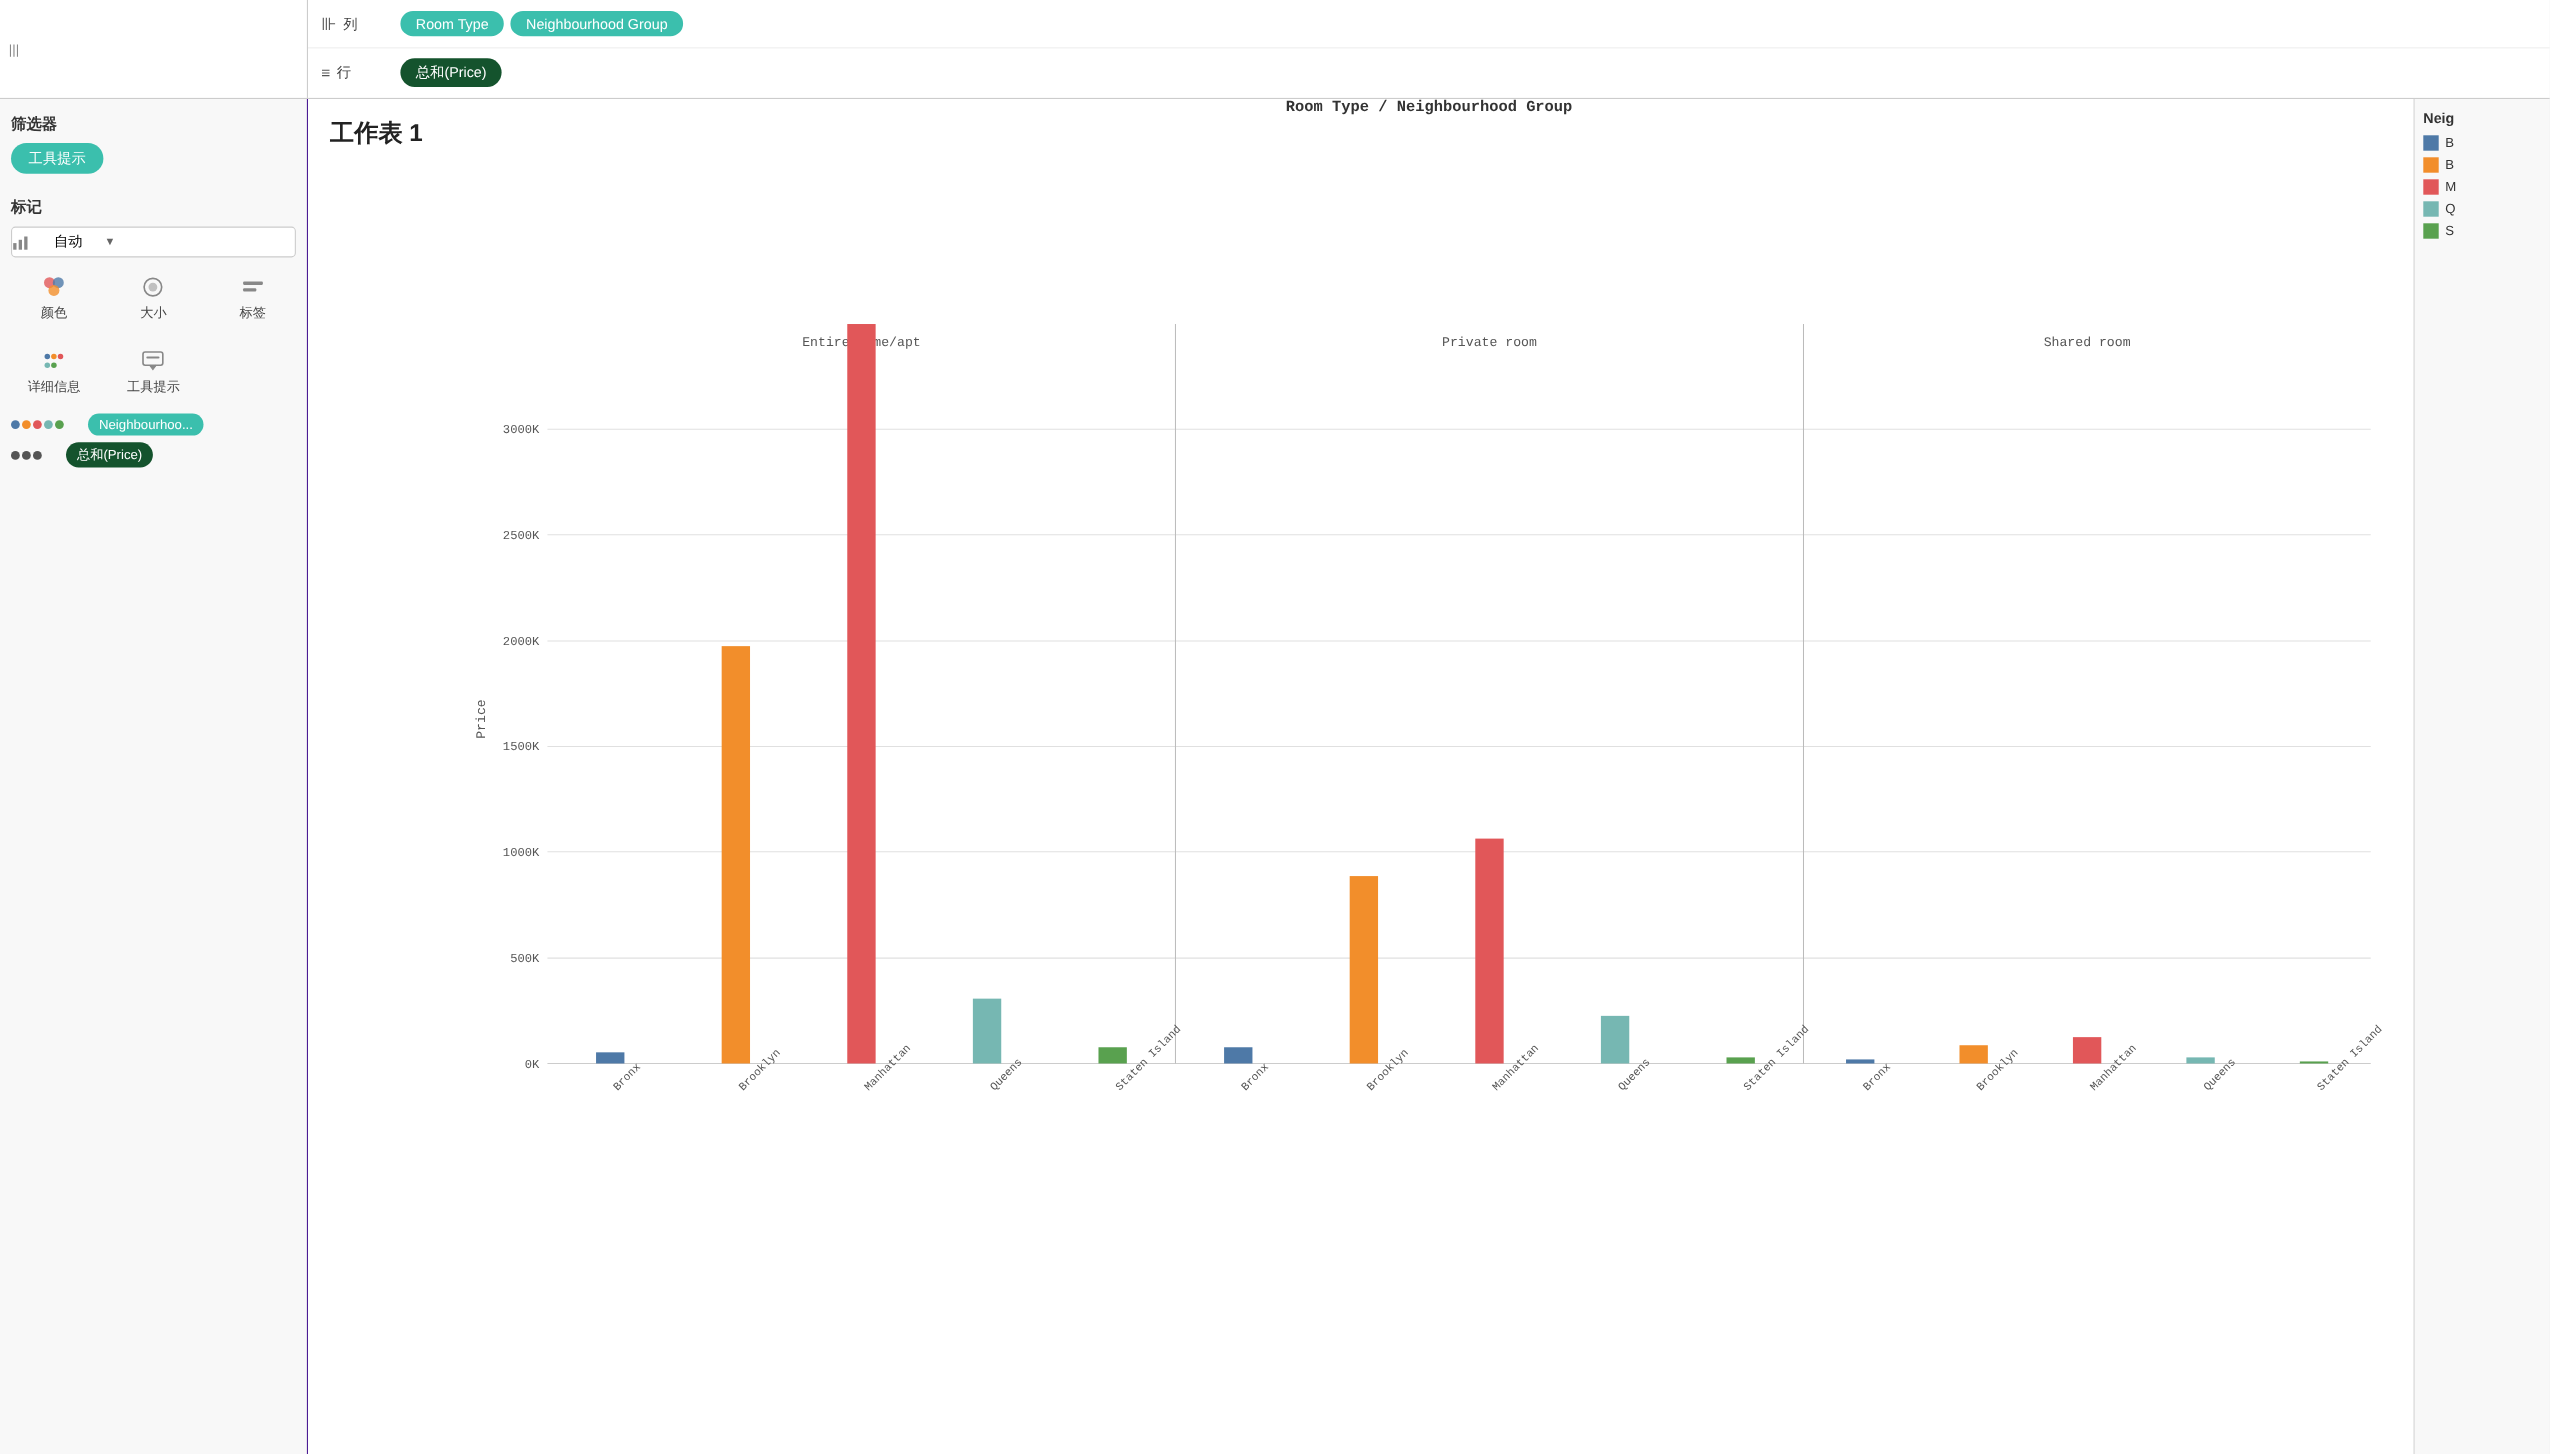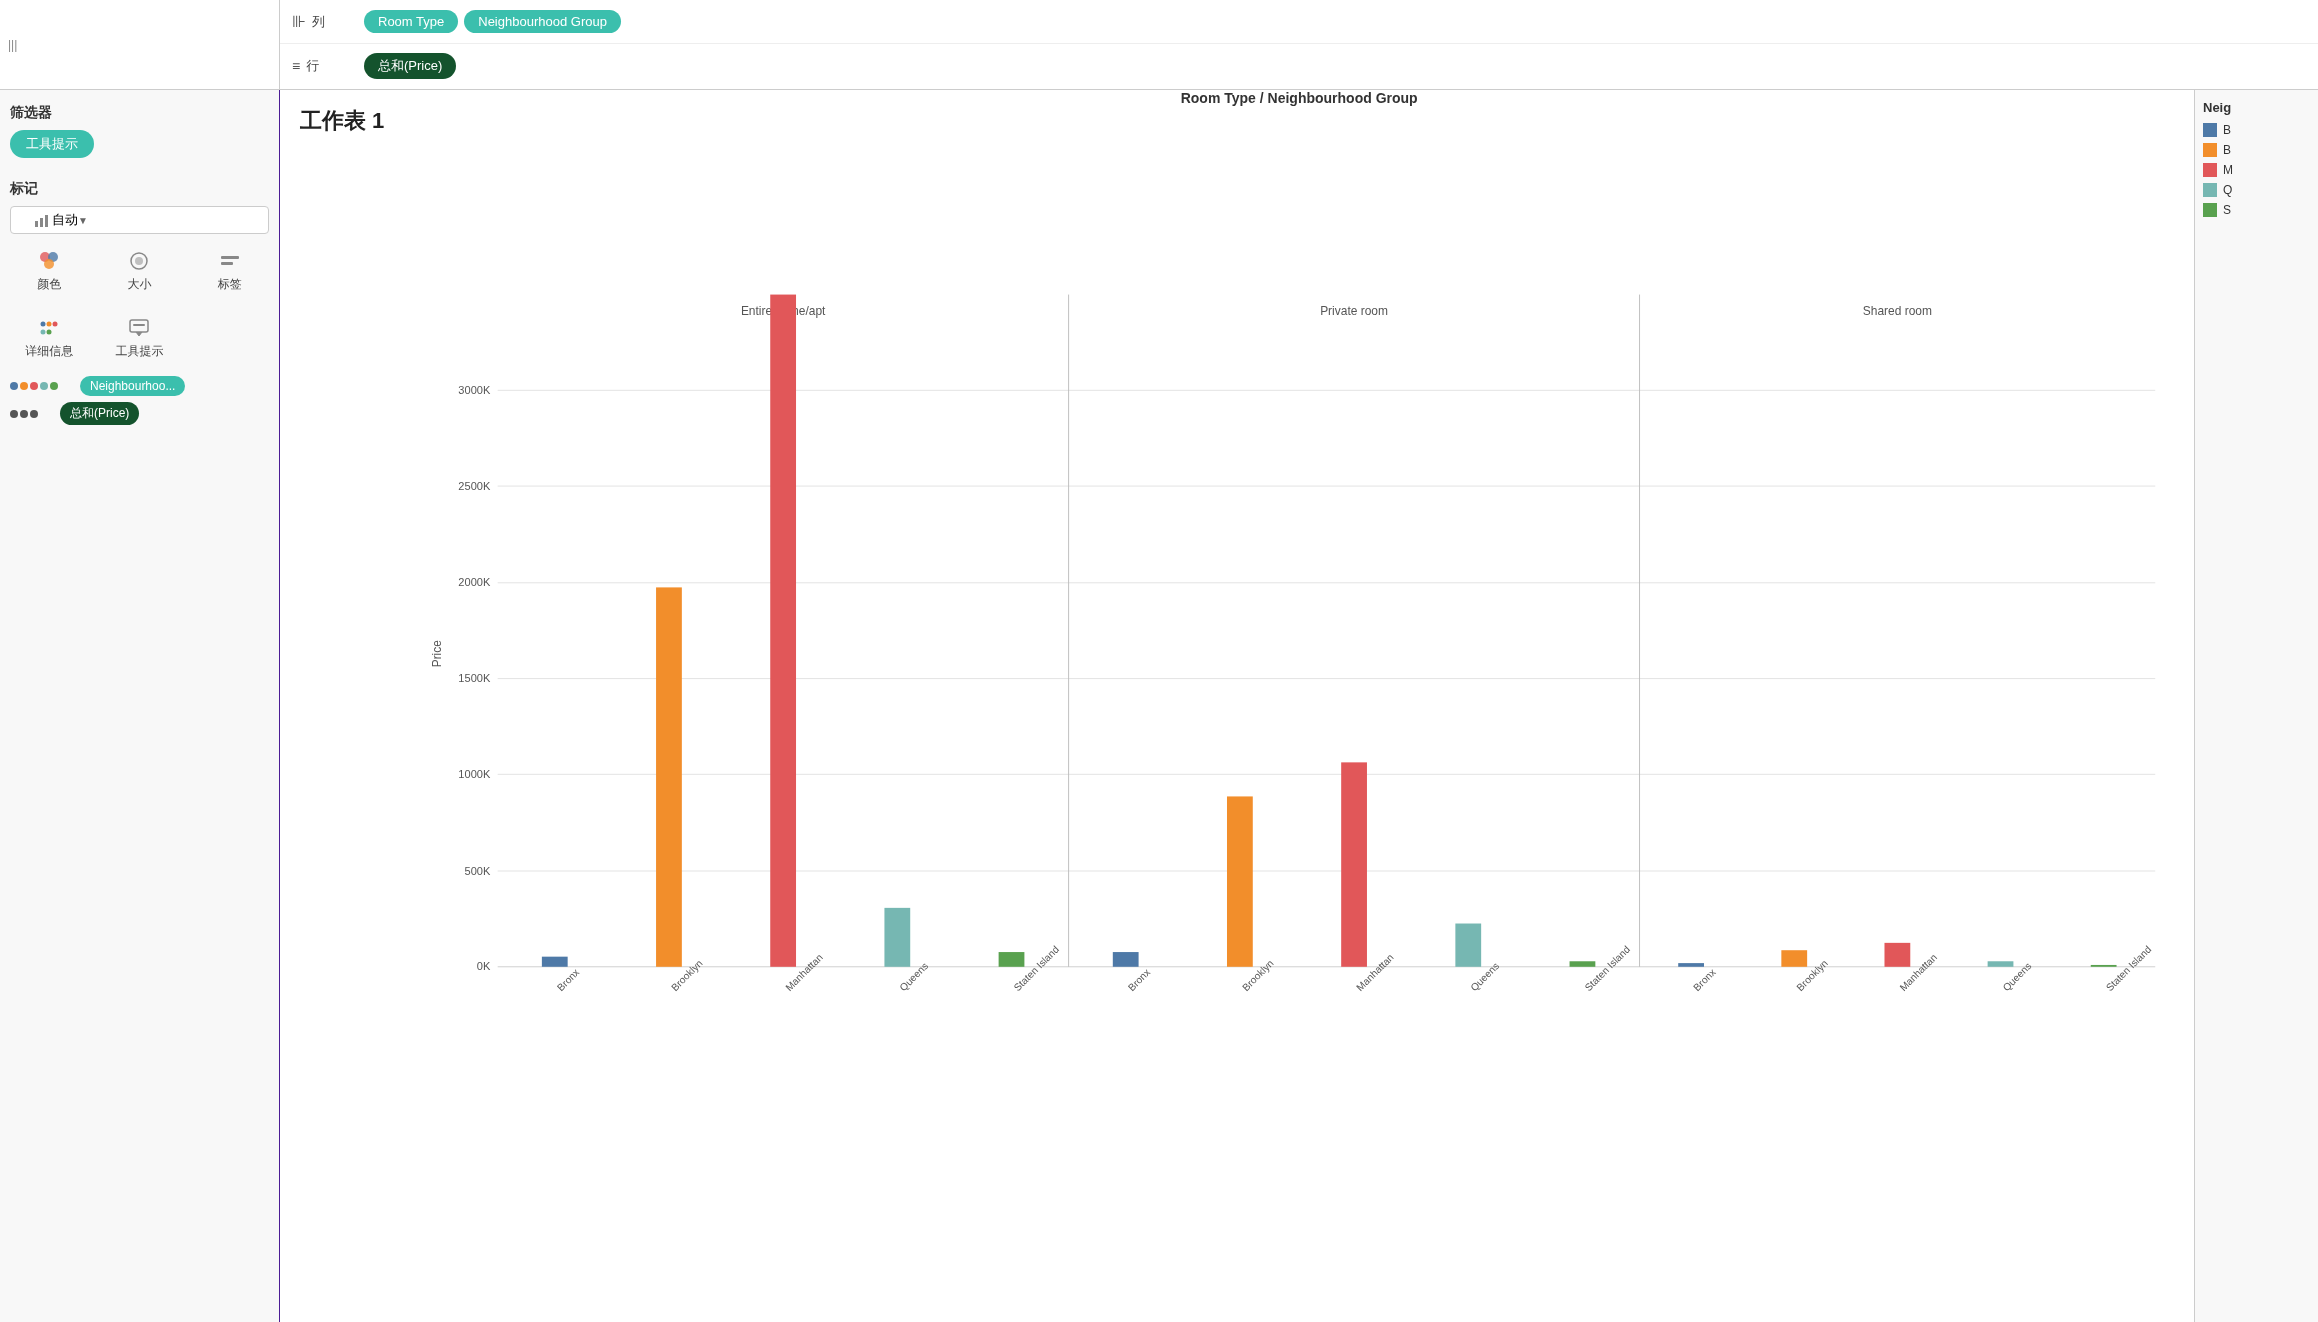--- a/index.html
+++ b/index.html
@@ -13,35 +13,35 @@
     .row-label { display: flex; align-items: center; gap: 6px; color: #444; font-size: 13px; min-width: 60px; margin-right: 12px; }
     .pill { border-radius: 14px; padding: 4px 14px; font-size: 13px; color: #fff; cursor: pointer; display: inline-flex; align-items: center; margin-right: 6px; }
     .pill-teal { background: #3bbfad; }
     .pill-green { background: #14532d; }
 
     .main-area { display: flex; flex: 1; overflow: hidden; }
     .sidebar { width: 280px; flex-shrink: 0; background: #f8f8f8; border-right: 1px solid #4c1d95; padding: 10px; overflow-y: auto; }
     .sidebar-section-title { font-size: 14px; font-weight: bold; color: #333; margin-bottom: 8px; margin-top: 4px; }
     .filter-pill { border-radius: 14px; padding: 5px 16px; font-size: 13px; color: #fff; background: #3bbfad; display: inline-block; margin-bottom: 8px; }
     .mark-section { margin-top: 14px; }
-    .mark-dropdown { display: flex; align-items: center; gap: 0; border: 1px solid #ccc; border-radius: 4px; padding: 4px 23px; background: #fff; margin-bottom: 10px; cursor: pointer; }
+    .mark-dropdown { display: flex; align-items: center; gap: 20px; border: 1px solid #ccc; border-radius: 4px; padding: 4px 0; background: #fff; margin-bottom: 10px; cursor: pointer; }
     .mark-icons-grid { display: grid; grid-template-columns: 1fr 1fr 1fr; gap: 12px; margin-bottom: 10px; }
     .mark-icon-cell { display: flex; flex-direction: column; align-items: center; gap: 4px; font-size: 12px; color: #444; cursor: pointer; padding: 6px 4px; border-radius: 4px; }
     .mark-field { display: flex; align-items: center; gap: 22px; margin-bottom: 6px; cursor: pointer; }
     .dot-multi { display: flex; gap: 2px; }
     .dot { width: 8px; height: 8px; border-radius: 50%; }
     .dot-blue { background: #4e79a7; }
     .dot-orange { background: #f28e2b; }
     .dot-red { background: #e15759; }
     .dot-teal { background: #76b7b2; }
     .dot-green { background: #59a14f; }
 
     .content-area { flex: 1; display: flex; flex-direction: row; background: #fff; position: relative; }
     .worksheet-title { font-size: 22px; font-weight: bold; padding: 16px 20px 8px 20px; color: #222; }
-    .chart-container { flex: 1; padding: 0 20px 10px 20px; position: relative; overflow: hidden; }
+    .chart-container { flex: 1; padding: 0 20px 10px 20px; position: relative; overflow: hidden; font-family: Liberation Mono, monospace; }
 
     .chart-area { position: relative; width: 100%; height: 100%; }
     .chart-title { text-align: center; font-size: 14px; font-weight: bold; color: #333; margin-bottom: 4px; }
 
     .legend-panel { width: 124px; flex-shrink: 0; background: #f8f8f8; border-left: 1px solid #ccc; padding: 10px 8px; }
     .legend-title { font-size: 13px; font-weight: bold; color: #333; margin-bottom: 8px; }
     .legend-item { display: flex; align-items: center; gap: 6px; margin-bottom: 6px; font-size: 12px; color: #333; }
     .legend-color { width: 14px; height: 14px; flex-shrink: 0; }
 
     .select-arrow { font-size: 10px; color: #666; }

